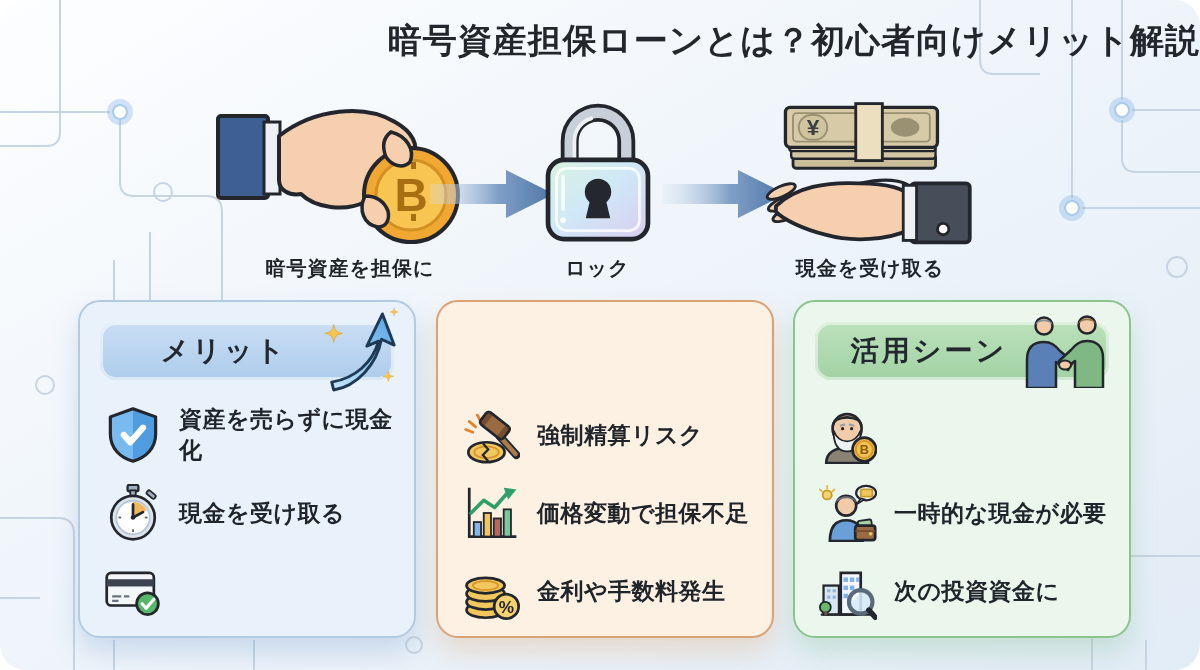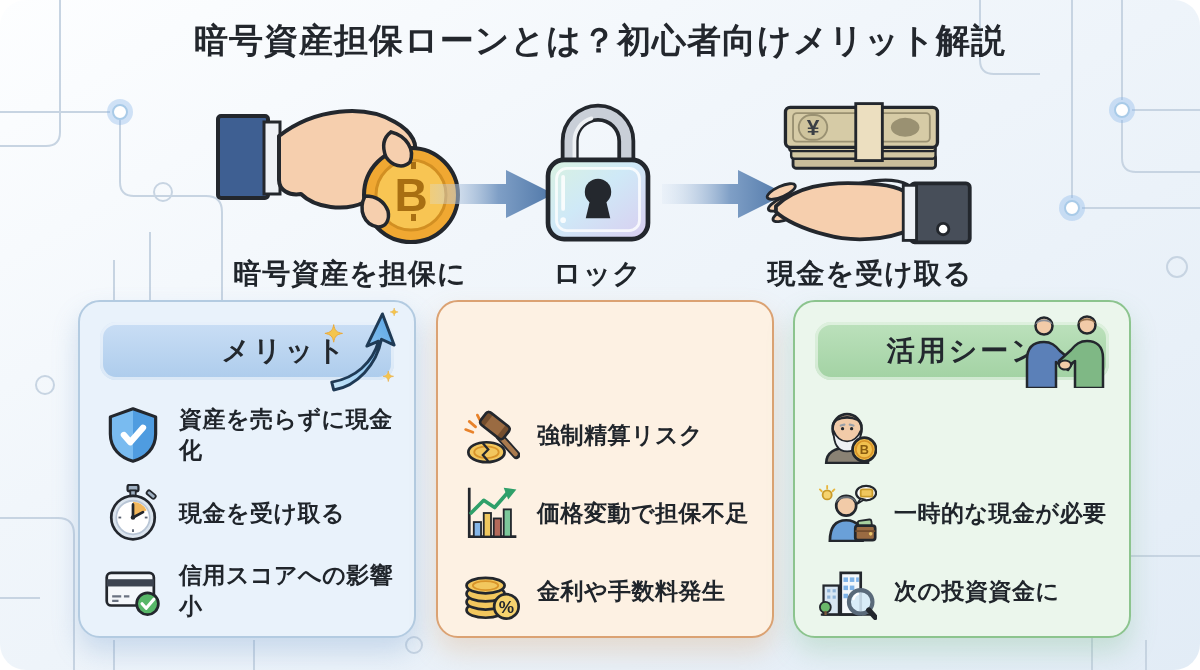--- a/index.html
+++ b/index.html
@@ -1,38 +1,38 @@
 <!DOCTYPE html>
 <html><head>
 <meta charset="utf-8">
 <style>
   html,body{margin:0;padding:0;background:#ffffff;}
   body{font-family:"Liberation Sans","DejaVu Sans",sans-serif;color:#23272d;}
   .canvas{position:relative;width:1200px;height:670px;margin:0 auto;border-radius:26px;overflow:hidden;
           background:linear-gradient(150deg,#fdfeff 0%,#f1f6fb 38%,#e2ecf6 100%);}
   .bg-circuit{position:absolute;inset:0;width:100%;height:100%;}
-  .title{position:absolute;top:18px;left:0;right:0;text-align:center;
+  .title{position:absolute;top:18px;left:0;right:0;text-align:right;
          font-size:34px;font-weight:800;letter-spacing:1px;color:#23272d;}
   
   .flow-step{position:absolute;top:96px;display:flex;flex-direction:column;align-items:center;}
   .fs1{left:200px;width:300px;}
   .fs2{left:475px;width:245px;}
   .fs3{left:755px;width:230px;}
   .fs-iconbox{height:152px;display:flex;align-items:flex-end;justify-content:center;}
-  .fs-label{margin-top:7px;font-size:28px;font-weight:700;color:#20252b;letter-spacing:1px;}
+  .fs-label{margin-top:7px;font-size:20px;font-weight:700;color:#20252b;letter-spacing:1px;}
   .flow-arrow{position:absolute;width:126px;height:52px;}
   .ar1{left:430px;top:168px;}
   .ar2{left:662px;top:168px;}
   
   .card{position:absolute;top:300px;height:338px;width:338px;border-radius:22px;border:2px solid;box-sizing:border-box;}
   .card-merit{left:78px;background:#e9f2fb;border-color:#b3cbe1;box-shadow:0 14px 26px rgba(108,150,200,.28);}
   .card-risk{left:436px;background:#fdf1e3;border-color:#dba273;box-shadow:0 14px 26px rgba(216,150,88,.25);}
   .card-use{left:793px;background:#ebf6ec;border-color:#8cc48e;box-shadow:0 14px 26px rgba(108,180,118,.25);}
   .pill{position:absolute;top:20px;left:20px;right:20px;height:58px;border-radius:16px;
-        display:flex;align-items:center;justify-content:flex-end;}
+        display:flex;align-items:center;justify-content:center;}
   .card-merit .pill{background:linear-gradient(180deg,#cadef5,#adccec);box-shadow:inset 0 0 0 3px rgba(255,255,255,.55);}
   .card-risk  .pill{background:linear-gradient(180deg,#f9d8b2,#f3c491);box-shadow:inset 0 0 0 3px rgba(255,255,255,.5);}
   .card-use   .pill{background:linear-gradient(180deg,#bce1bc,#a2d2a3);box-shadow:inset 0 0 0 3px rgba(255,255,255,.5);}
   .pill-title{font-size:28px;font-weight:800;letter-spacing:3px;color:#23282e;}
   .card-merit .pill-title{padding-right:46px;}
   .card-risk  .pill-title{padding-right:58px;}
   .card-use   .pill-title{padding-right:66px;}
   .pill-icon{position:absolute;}
   .pi-merit{right:-6px;top:-16px;width:78px;height:86px;}
   .pi-risk{right:0px;top:-18px;width:74px;height:92px;}
@@ -235,21 +235,20 @@
             <rect x="3" y="19" width="52" height="8" fill="#3d4450"></rect>
             <g stroke="#6a7280" stroke-width="2.5">
                 <line x1="9" y1="38" x2="19" y2="38"></line>
                 <line x1="22" y1="38" x2="28" y2="38"></line>
                 <line x1="9" y1="43" x2="16" y2="43"></line>
               </g>
             <circle cx="48" cy="46" r="12" fill="#57b768" stroke="#23272d" stroke-width="3"></circle>
             <path d="M42,46 l4.5,5 L55,41" fill="none" stroke="#ffffff" stroke-width="3.5" stroke-linecap="round" stroke-linejoin="round"></path>
           </svg>
         </span>
-        <span class="item-label">信用スコアへの影響小</span>
       </div>
     </div>
   </div>
 
   <div class="card card-risk">
     <div class="items">
       <div class="item">
         <span class="item-icon">
           <svg width="58" height="58" viewBox="0 0 64 64">
             <g stroke="#e8822a" stroke-width="3" stroke-linecap="round">

